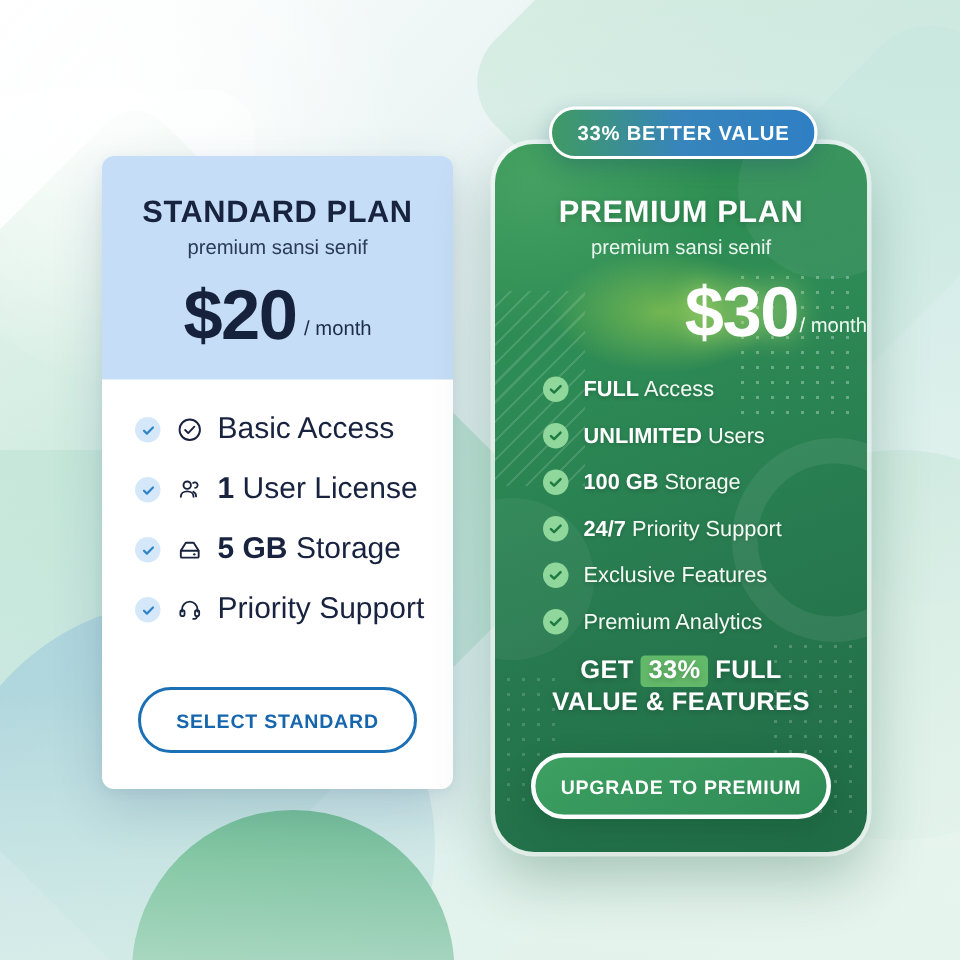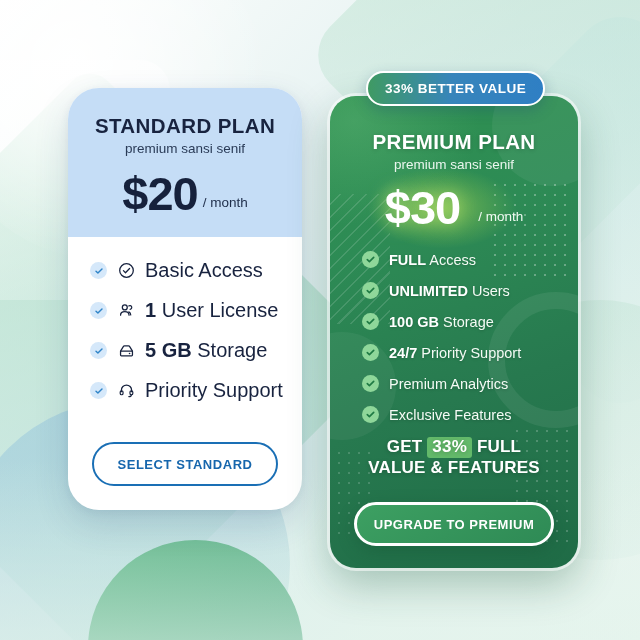--- a/index.html
+++ b/index.html
@@ -52,22 +52,22 @@
     left:0; bottom:-40px; width:640px; height:220px;
     background:linear-gradient(180deg,rgba(226,242,234,0),rgba(226,243,235,.75));
   }
   .bg-l-pale{
     left:-30px; top:60px; width:200px; height:240px; border-radius:30px;
     background:linear-gradient(160deg,rgba(255,255,255,.7),rgba(240,249,247,.2));
   }
 
   
   .card-standard{
-    position:absolute; left:68px; top:88px; width:234px; height:422px;
-    border-radius:31px; overflow:hidden; background:#ffffff;
+    position:absolute; left:68px; top:104px; width:234px; height:422px;
+    border-radius:8px; overflow:hidden; background:#ffffff;
     box-shadow:0 14px 34px rgba(40,70,110,.16), 0 2px 8px rgba(40,70,110,.07);
   }
   .std-head{
     background:#c5ddf6; padding:26px 16px 22px; text-align:center;
   }
   .std-title{
     font-size:20.5px; font-weight:bold; color:#18233f; letter-spacing:.4px;
   }
   .std-sub{
     font-size:13.5px; color:#2a3b57; margin-top:3px; font-weight:400;
@@ -146,21 +146,21 @@
   }
 
   .prem-inner{ position:relative; z-index:3; padding:34px 0 0; text-align:center; }
   .prem-title{
     font-size:20.5px; font-weight:bold; color:#fff; letter-spacing:.4px;
     text-shadow:0 1px 4px rgba(0,0,0,.18);
   }
   .prem-sub{ font-size:13.5px; color:#eaf6ee; margin-top:3px; }
 
   .prem-price-row{
-    margin-top:14px; display:flex; align-items:flex-end; justify-content:center; gap:18px;
+    margin-top:14px; display:flex; align-items:flex-end; justify-content:flex-end; gap:1px;
     position:relative;
   }
   .prem-price-glow{
     position:absolute; left:50%; top:52%; transform:translate(-58%,-50%);
     width:150px; height:82px; border-radius:50%;
     background:radial-gradient(ellipse,rgba(190,230,80,.48),rgba(170,220,70,0) 70%);
     pointer-events:none;
   }
   .prem-price{
     position:relative; font-size:47px; font-weight:bold; color:#fff; line-height:.92;
@@ -356,29 +356,29 @@
               </svg>
           </span>
           <span class="prem-txt"><b>24/7</b> <span>Priority Support</span></span>
         </div>
         <div class="prem-feat">
           <span class="chk-green">
             <svg viewBox="0 0 12 12">
                 <path d="M2.5 6.2 4.8 8.4 9.5 3.7" fill="none" stroke="#1f7a44" stroke-width="1.8" stroke-linecap="round" stroke-linejoin="round"></path>
               </svg>
           </span>
+          <span class="prem-txt">Exclusive Features</span>
+        </div>
+        <div class="prem-feat">
+          <span class="chk-green">
+            <svg viewBox="0 0 12 12">
+                <path d="M2.5 6.2 4.8 8.4 9.5 3.7" fill="none" stroke="#1f7a44" stroke-width="1.8" stroke-linecap="round" stroke-linejoin="round"></path>
+              </svg>
+          </span>
           <span class="prem-txt">Premium Analytics</span>
-        </div>
-        <div class="prem-feat">
-          <span class="chk-green">
-            <svg viewBox="0 0 12 12">
-                <path d="M2.5 6.2 4.8 8.4 9.5 3.7" fill="none" stroke="#1f7a44" stroke-width="1.8" stroke-linecap="round" stroke-linejoin="round"></path>
-              </svg>
-          </span>
-          <span class="prem-txt">Exclusive Features</span>
         </div>
       </div>
 
       <div class="prem-promo">
         <span>GET</span>
         <span class="promo-hl">33%</span>
         <span>FULL</span>
         <div>VALUE &amp; FEATURES</div>
       </div>
     </div>

